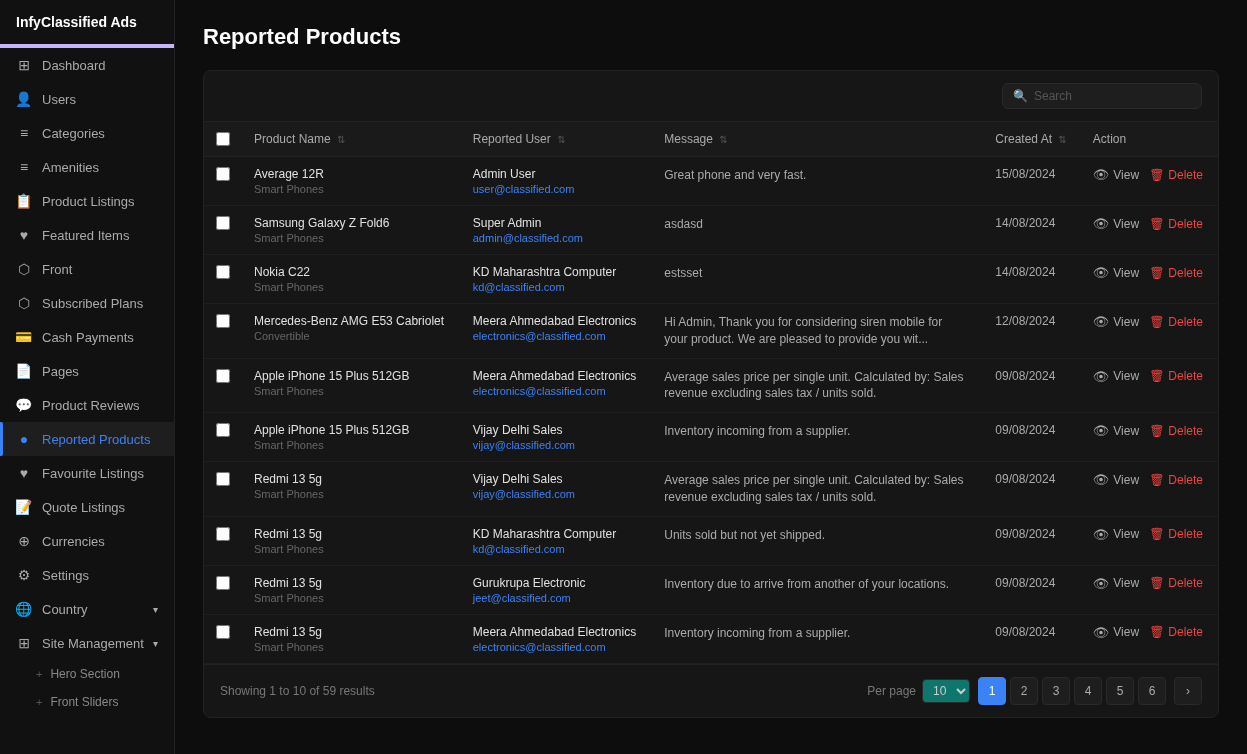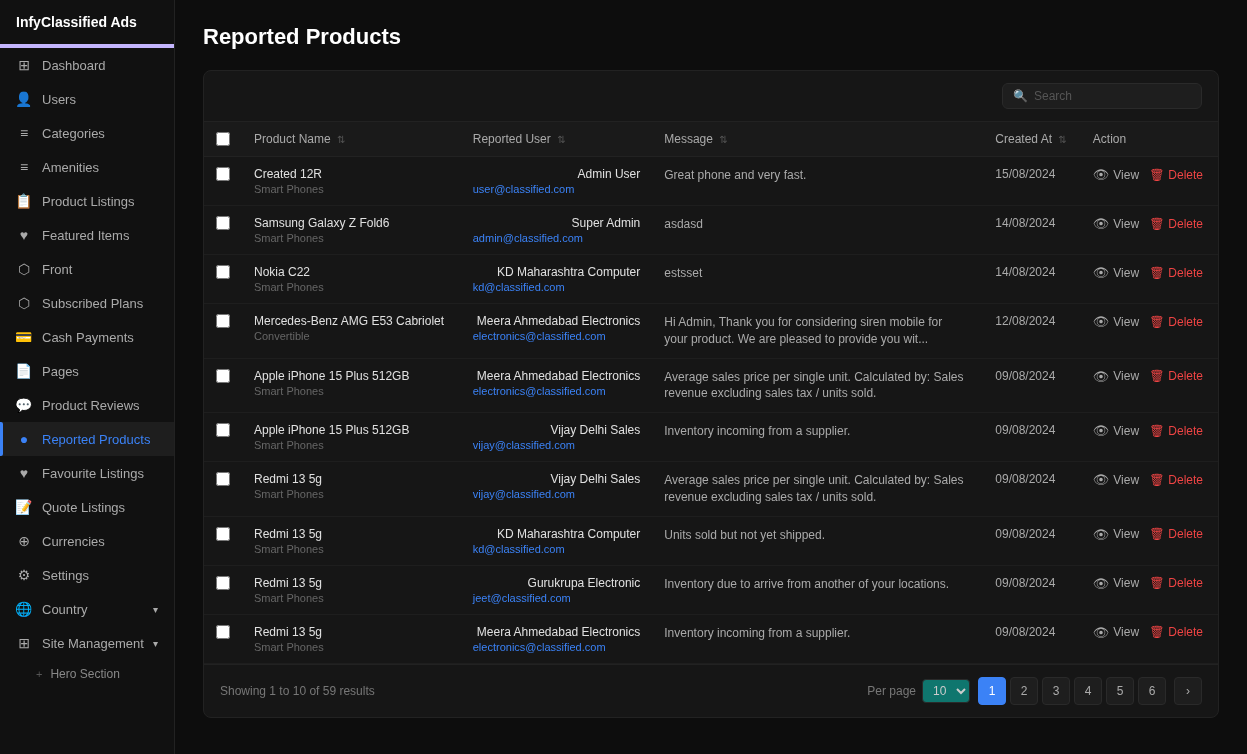--- a/index.html
+++ b/index.html
@@ -32,21 +32,21 @@
     .search-box input::placeholder { color: #555; }
 
     
     table { width: 100%; border-collapse: collapse; }
     thead th { background: #1a1a1a; color: #aaa; font-weight: 500; font-size: 12px; padding: 10px 12px; text-align: left; border-bottom: 1px solid #222; white-space: nowrap; }
     thead th:first-child { width: 36px; }
     tbody tr { border-bottom: 1px solid #1e1e1e; transition: background 0.1s; }
     tbody td { padding: 10px 12px; vertical-align: top; font-size: 12px; }
     .product-name { color: #e0e0e0; font-weight: 500; }
     .product-sub { color: #666; font-size: 11px; margin-top: 2px; }
-    .user-name { color: #e0e0e0; text-align: right; }
+    .user-name { color: #e0e0e0; }
     .user-email { color: #3b82f6; font-size: 11px; margin-top: 2px; }
     .message-text { color: #aaa; font-size: 12px; max-width: 300px; line-height: 1.4; }
     .created-at { color: #aaa; white-space: nowrap; }
     .actions { display: flex; align-items: center; gap: 10px; white-space: nowrap; }
     .btn-view { color: #aaa; cursor: pointer; display: flex; align-items: center; gap: 4px; font-size: 12px; }
     .btn-delete { color: #ef4444; cursor: pointer; display: flex; align-items: center; gap: 4px; font-size: 12px; }
     .checkbox { width: 14px; height: 14px; border: 1px solid #444; border-radius: 3px; background: #222; cursor: pointer; display: block; }
 
     
     .table-footer { display: flex; align-items: center; justify-content: space-between; padding: 12px 16px; border-top: 1px solid #222; gap: 8px; }
@@ -141,20 +141,21 @@
 
   <div class="sidebar-collapse-btn">
     <div style="display:flex;align-items:center;gap:10px;">
       <span class="sidebar-icon">⊞</span>
       <span>Site Management</span>
     </div>
     <span style="font-size:10px;">▾</span>
   </div>
   <div class="sidebar-section">
     <div class="sidebar-sub">Hero Section</div>
+    <div class="sidebar-sub">Front Sliders</div>
 
   </div>
 </nav>
 
 <div class="main">
   <div class="content">
     <h1 class="page-title">Reported Products</h1>
 
     <div class="table-card">
 
@@ -189,21 +190,21 @@
             </th>
             <th>Action</th>
           </tr>
         </thead>
         <tbody id="table-body">
         <tr>
     <td>
                 <input type="checkbox" class="checkbox" style="">
               </td>
     <td>
-      <div class="product-name">Created 12R</div>
+      <div class="product-name">Average 12R</div>
       <div class="product-sub">Smart Phones</div>
     </td>
     <td>
       <div class="user-name">Admin User</div>
       <div class="user-email">user@classified.com</div>
     </td>
     <td>
       <div class="message-text">Great phone and very fast.</div>
     </td>
     <td class="created-at">15/08/2024</td>

